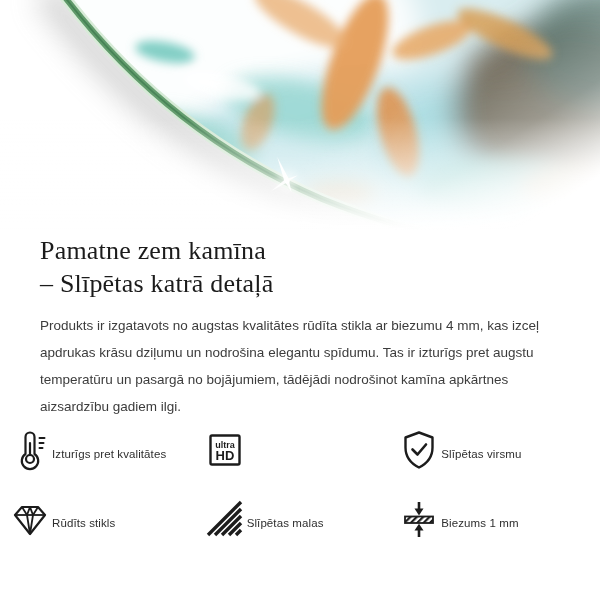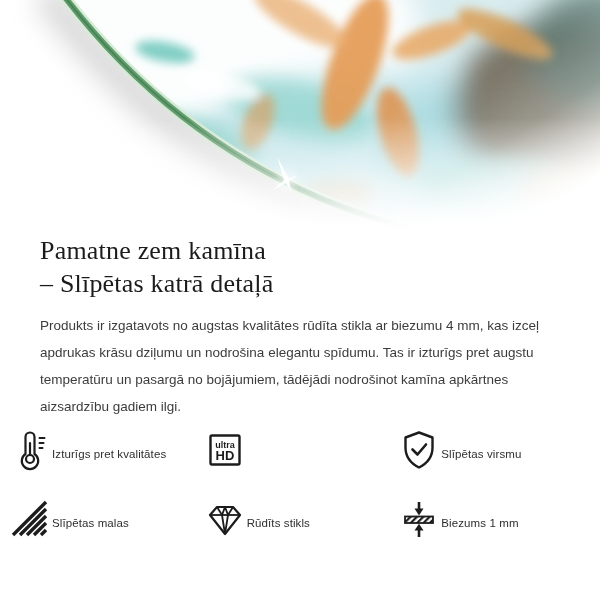--- a/index.html
+++ b/index.html
@@ -153,41 +153,41 @@
       <svg width="44" height="44" viewBox="0 0 44 44" fill="none" stroke="#1c1c1c">
         <path d="M 22,4.5 L 35.5,9.5 V 19.5 C 35.5,29.5 30,35.5 22,39.5 C 14,35.5 8.5,29.5 8.5,19.5 V 9.5 Z" stroke-width="2.4" stroke-linejoin="round"></path>
         <path d="M 15.5,21.5 L 20.5,26.5 L 29,16.5" stroke-width="2.6" stroke-linecap="round" stroke-linejoin="round"></path>
       </svg>
     </span>
     <div class="flabel">Slīpētas virsmu</div>
   </div>
 
   <div class="feature">
     <span class="ic">
+      <svg width="44" height="44" viewBox="0 0 44 44" fill="none" stroke="#1c1c1c" stroke-width="2.2" stroke-linejoin="round">
+        <path d="M 14,10 L 30,10 L 37,18 L 22,37 L 7,18 Z"></path>
+        <path d="M 7,18 H 37" stroke-width="1.8"></path>
+        <path d="M 14,10 L 19,18 L 22,10 L 25,18 L 30,10" stroke-width="1.8"></path>
+        <path d="M 19,18 L 22,37 M 25,18 L 22,37" stroke-width="1.8"></path>
+      </svg>
+    </span>
+    <div class="flabel">Rūdīts stikls</div>
+  </div>
+
+  <div class="feature">
+    <span class="ic">
       <svg width="44" height="44" viewBox="0 0 44 44" stroke="#1c1c1c" stroke-width="3.4">
         <path d="M 5,38 L 38,5"></path>
         <path d="M 12,38 L 38,12"></path>
         <path d="M 19,38 L 38,19"></path>
         <path d="M 26,38 L 38,26"></path>
         <path d="M 33,38 L 38,33"></path>
       </svg>
     </span>
     <div class="flabel">Slīpētas malas</div>
-  </div>
-
-  <div class="feature">
-    <span class="ic">
-      <svg width="44" height="44" viewBox="0 0 44 44" fill="none" stroke="#1c1c1c" stroke-width="2.2" stroke-linejoin="round">
-        <path d="M 14,10 L 30,10 L 37,18 L 22,37 L 7,18 Z"></path>
-        <path d="M 7,18 H 37" stroke-width="1.8"></path>
-        <path d="M 14,10 L 19,18 L 22,10 L 25,18 L 30,10" stroke-width="1.8"></path>
-        <path d="M 19,18 L 22,37 M 25,18 L 22,37" stroke-width="1.8"></path>
-      </svg>
-    </span>
-    <div class="flabel">Rūdīts stikls</div>
   </div>
 
   <div class="feature">
     <span class="ic">
       <svg width="44" height="44" viewBox="0 0 44 44">
         <defs>
           <pattern id="hatch" patternUnits="userSpaceOnUse" width="4.5" height="4.5" patternTransform="rotate(45)">
             <rect width="4.5" height="4.5" fill="#ffffff"></rect>
             <rect width="2.2" height="4.5" fill="#1c1c1c"></rect>
           </pattern>

